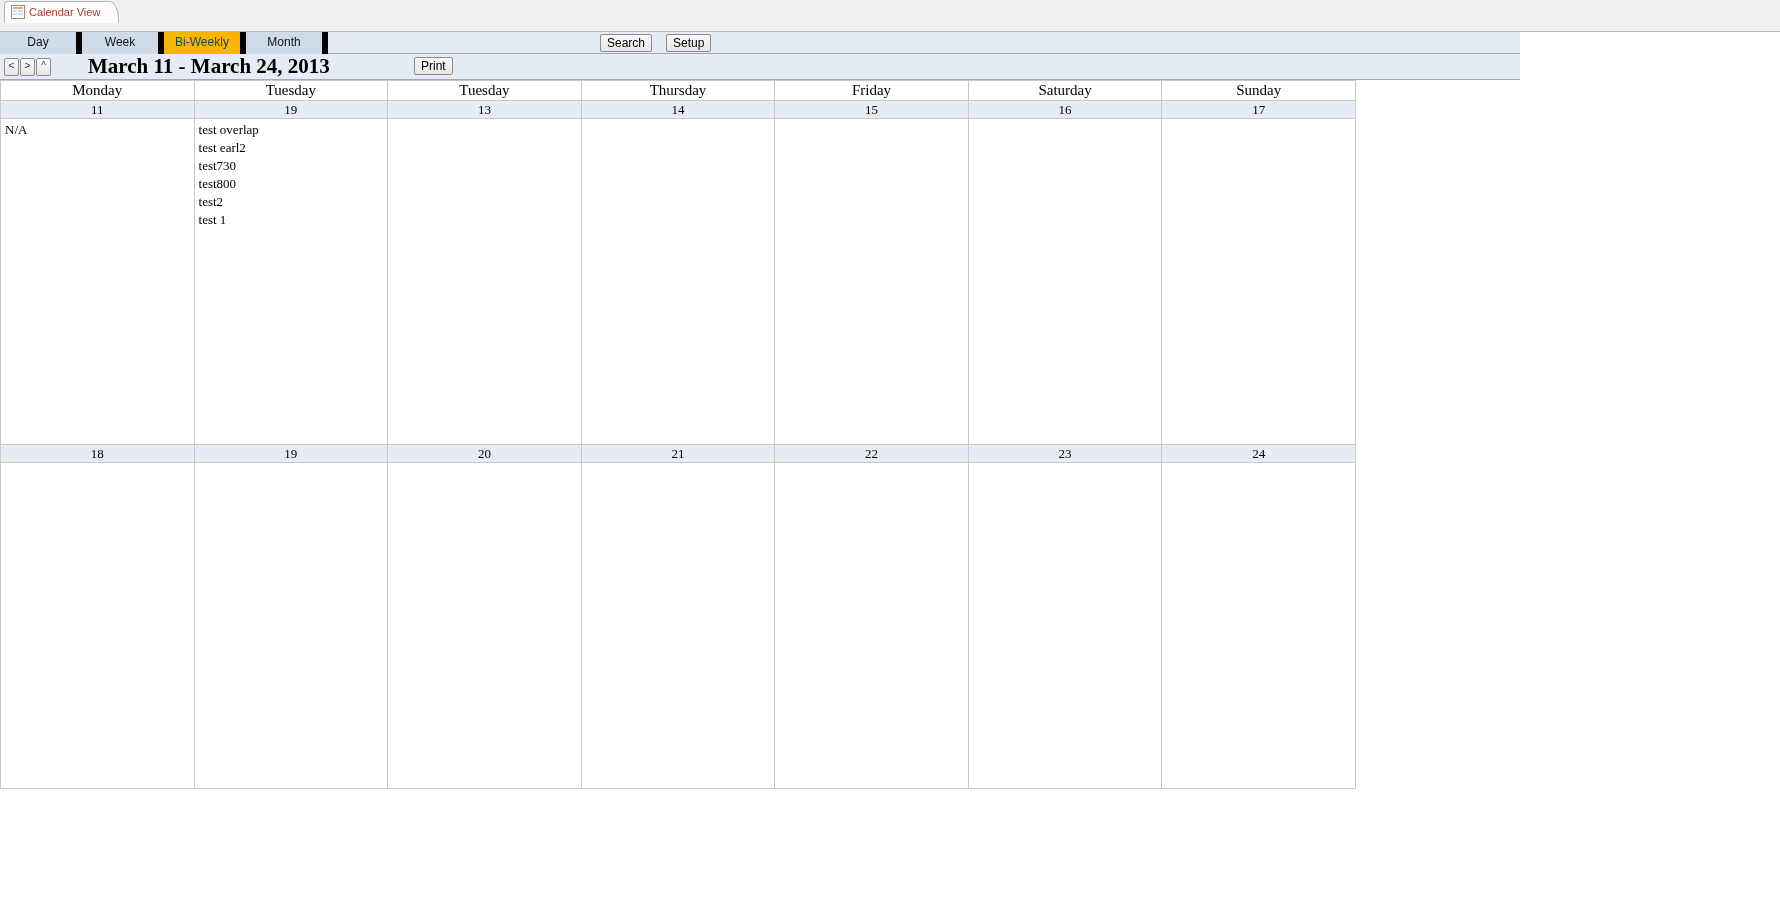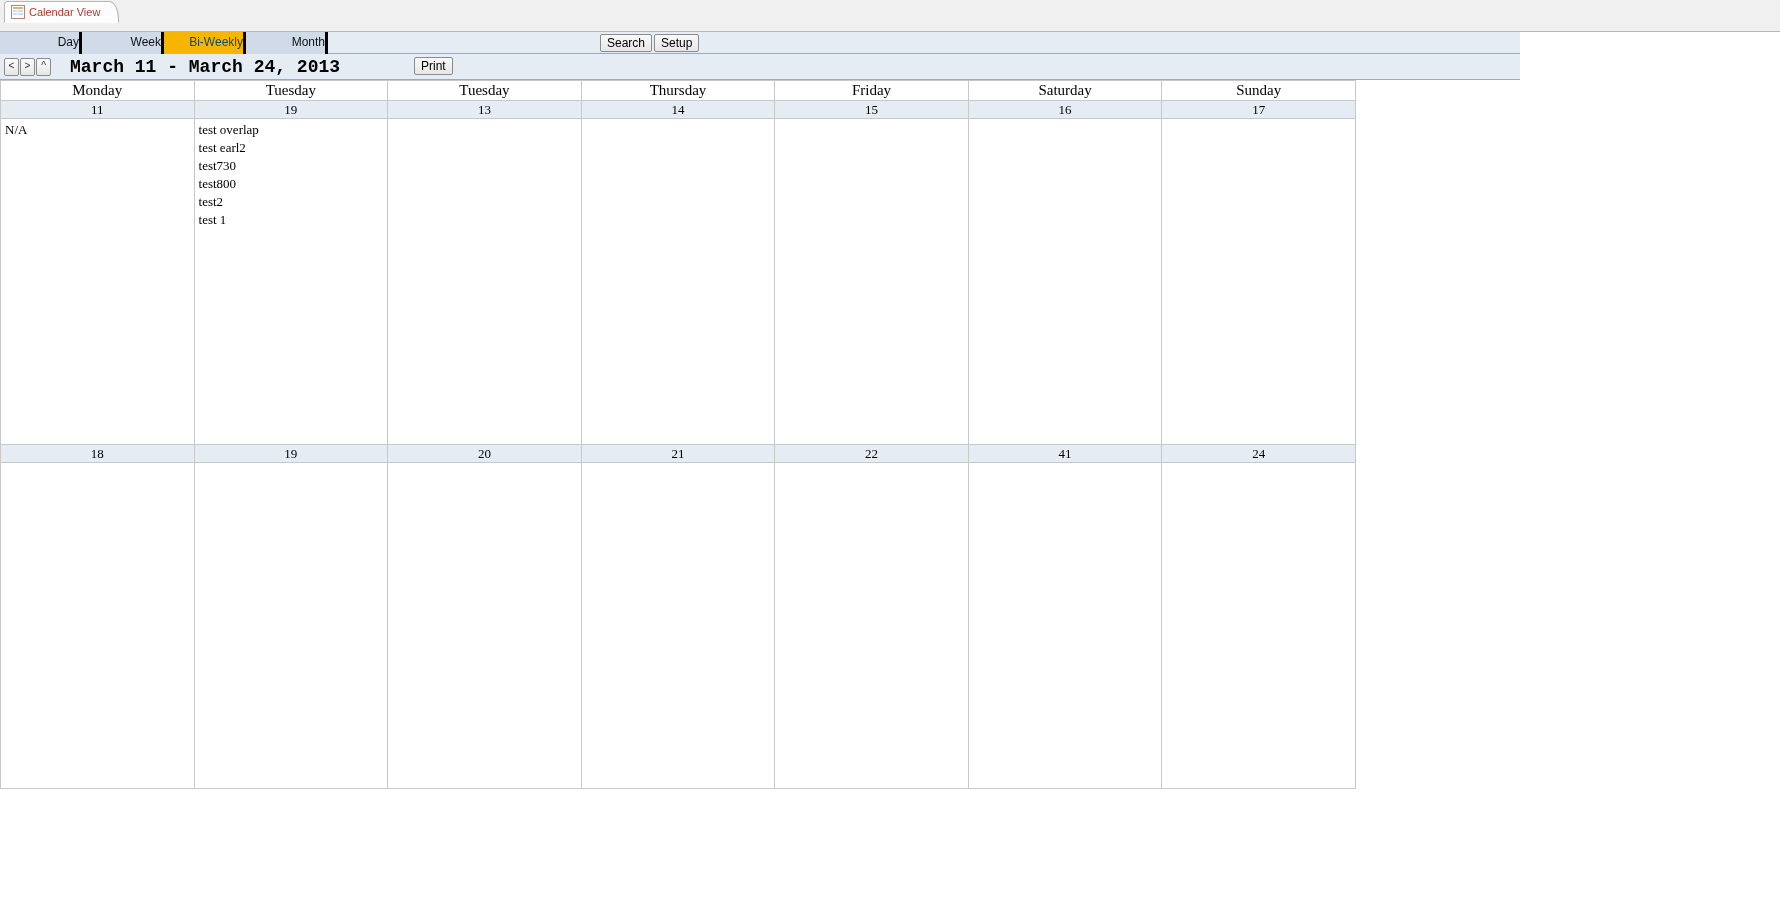--- a/index.html
+++ b/index.html
@@ -41,40 +41,40 @@
     display: flex;
     align-items: center;
     background: #e6ecf3;
     border-bottom: 1px solid #9aaac0;
     height: 22px;
     width: 1520px;
   }
   .view-tabs { display: flex; }
   .view-tab {
     width: 82px;
-    text-align: right;
+    text-align: center;
     font-size: 12px;
     color: #111;
     line-height: 20px;
     height: 22px;
     background: #cfdbe9;
-    border-right: 3px solid #000000;
+    border-right: 6px solid #000000;
     cursor: pointer;
   }
   .view-tab.active {
     background: #f7b500;
     color: #0c4a6e;
     font-weight: normal;
   }
   .toolbar-center {
     position: absolute;
     left: 600px;
     top: 0;
     display: flex;
-    gap: 2px;
+    gap: 14px;
     align-items: center;
     height: 22px;
   }
   .view-row { position: relative; }
   .btn {
     background: linear-gradient(#f9f9f9,#e7e7e7);
     border: 1px solid #8c8c8c;
     border-radius: 2px;
     padding: 1px 6px;
     font-size: 12px;
@@ -101,24 +101,24 @@
     border: 1px solid #8c8c8c;
     border-radius: 2px;
     font-size: 10px;
     line-height: 14px;
     text-align: center;
     margin-right: 1px;
     cursor: pointer;
     color: #333;
   }
   .range-title {
-    margin-left: 18px;
-    font-family: Liberation Mono, monospace;
+    margin-left: 36px;
+    font-family: Liberation Serif, serif;
     font-weight: bold;
-    font-size: 18px;
+    font-size: 21px;
   }
   .print-wrap {
     position: absolute;
     left: 414px;
     top: 3px;
   }
 
   
   .cal {
     width: 1356px;
@@ -233,21 +233,21 @@
     <td class="daycell"></td>
     <td class="daycell"></td>
   </tr>
 
   <tr>
     <td class="datenum">18</td>
     <td class="datenum">19</td>
     <td class="datenum">20</td>
     <td class="datenum">21</td>
     <td class="datenum">22</td>
-    <td class="datenum">41</td>
+    <td class="datenum">23</td>
     <td class="datenum">24</td>
   </tr>
 
   <tr>
     <td class="daycell"></td>
     <td class="daycell"></td>
     <td class="daycell"></td>
     <td class="daycell"></td>
     <td class="daycell"></td>
     <td class="daycell"></td>

